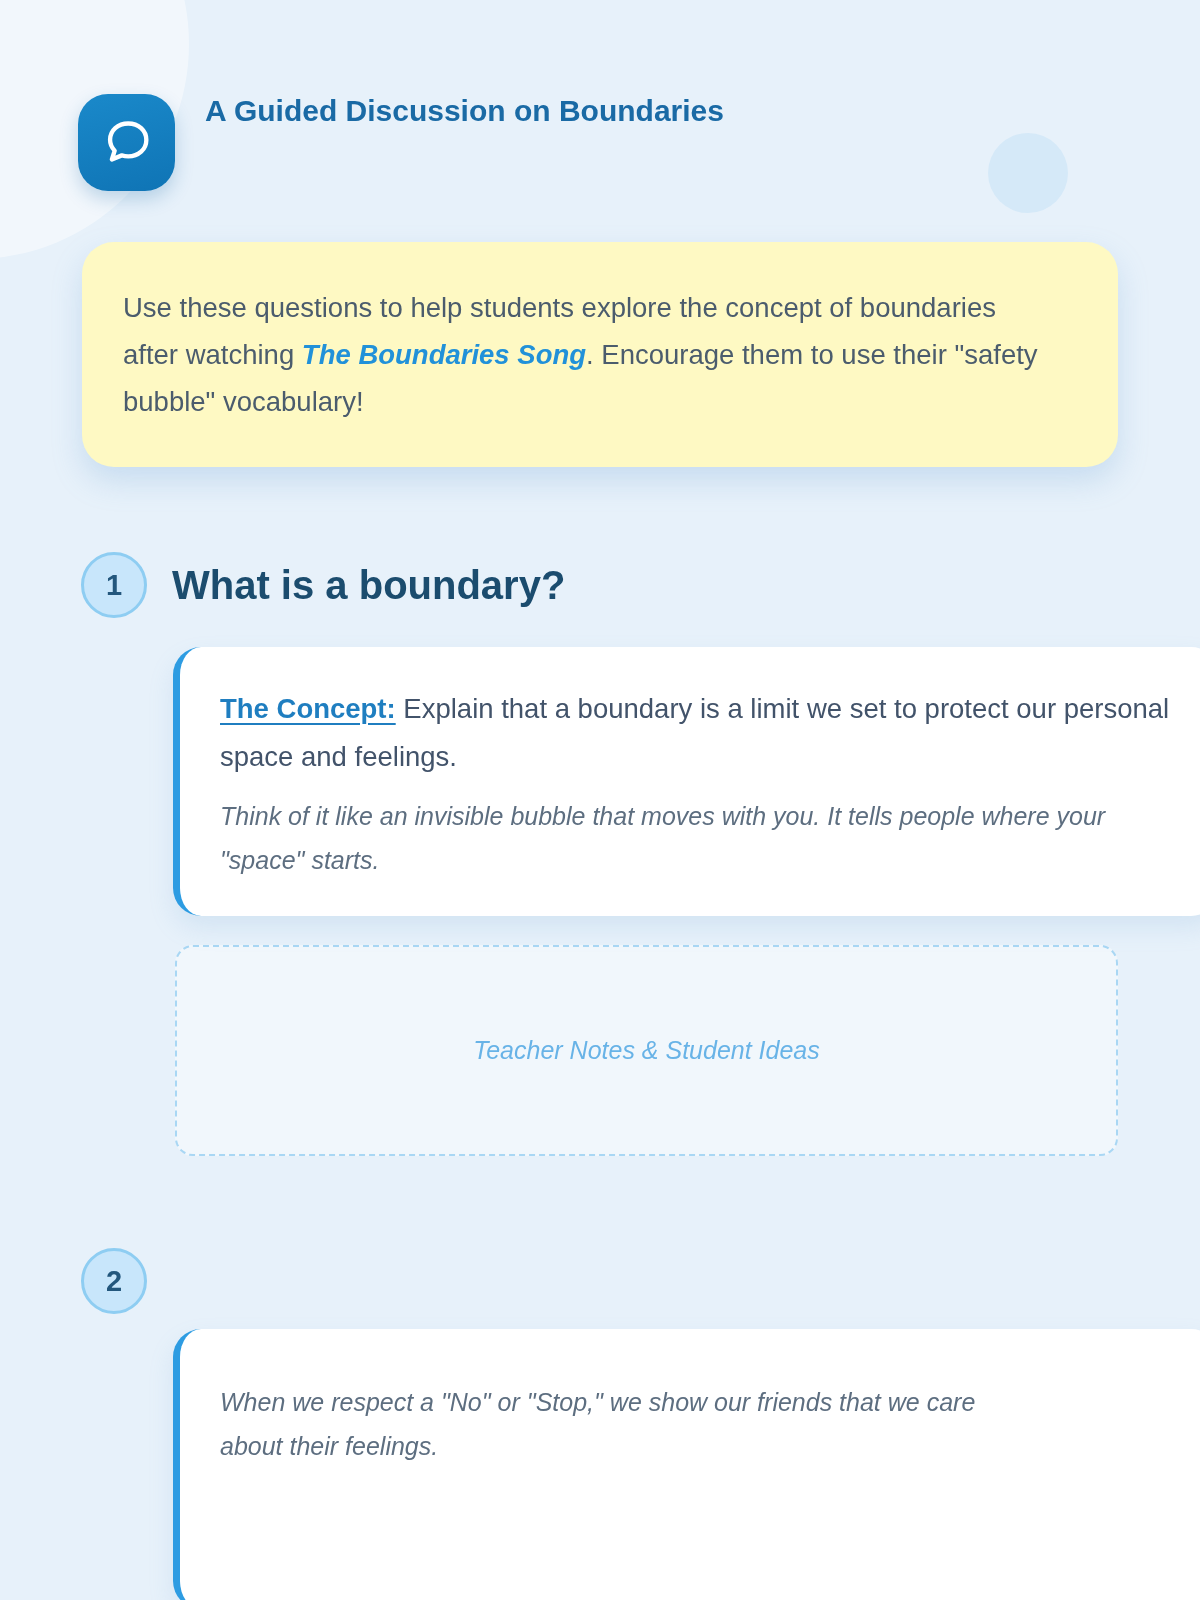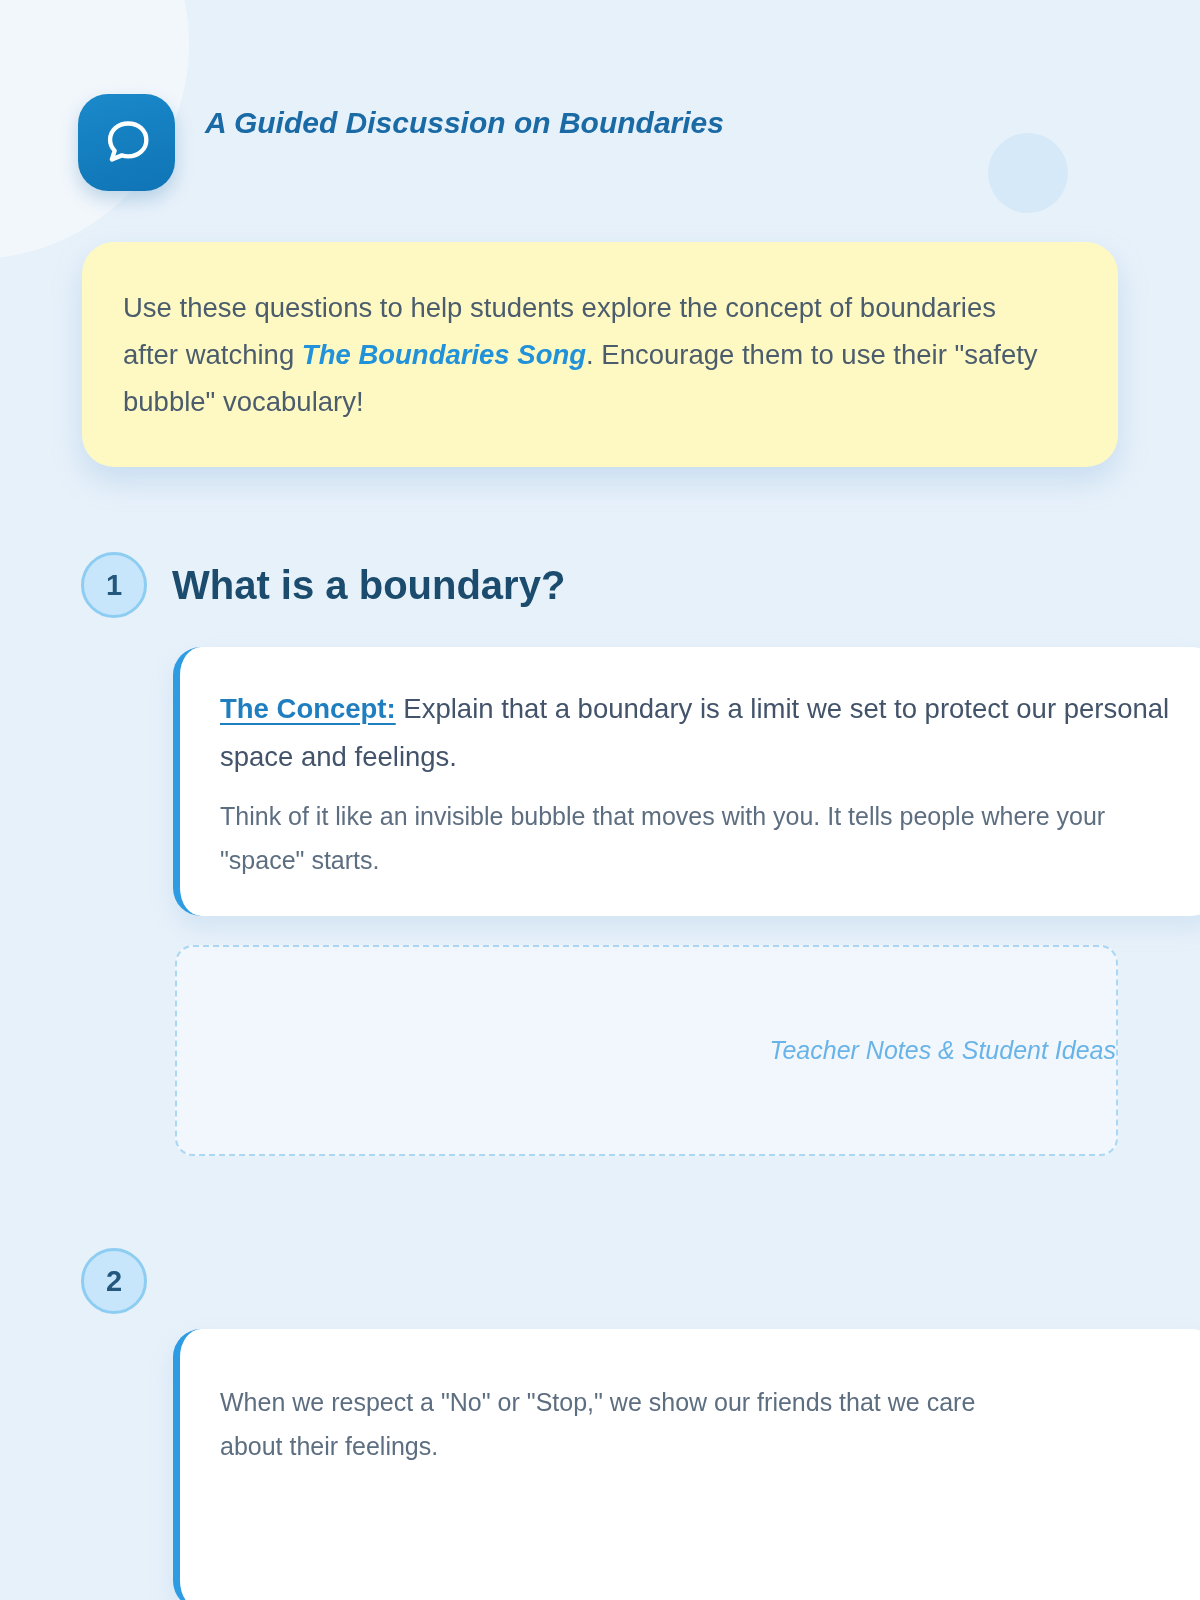--- a/index.html
+++ b/index.html
@@ -29,21 +29,21 @@
     background: linear-gradient(165deg, #1a89ca 0%, #0f74b5 100%);
     display: flex; align-items: center; justify-content: center;
     box-shadow: 0 8px 18px rgba(30,110,170,0.25);
   }
   .app-icon svg { width: 58px; height: 58px; }
   .title {
     font-size: 57px; font-weight: bold; color: #1b4c6e;
     line-height: 1.0; margin-top: -6px; letter-spacing: 0.5px;
   }
   .subtitle {
-    margin-top: 12px; font-size: 30px; font-style: italic;
+    font-size: 30px; 
     font-weight: bold; color: #1a6aa5;
   }
   
   .intro-card {
     position: relative;
     width: 1036px; margin: 51px 0 0 82px;
     background: #fef9c3; border-radius: 32px;
     padding: 42px 75px 42px 41px;
     box-shadow: 0 14px 30px rgba(120,170,215,0.28);
     font-size: 27.5px; line-height: 47px; color: #4b5c6d;
@@ -75,29 +75,29 @@
   }
   .card-1 { margin-top: 29px; }
   .card-2 { margin-top: 15px; min-height: 280px; }
   .card-main { font-size: 27.5px; line-height: 48px; color: #42536a; }
   .card-label {
     color: #1f7ec0; font-weight: bold;
     text-decoration: underline; text-underline-offset: 5px; text-decoration-thickness: 2px;
   }
   .card-note {
     margin-top: 13px; font-size: 25px; line-height: 44px;
-    color: #5d6e80;
+    font-style: italic; color: #5d6e80;
   }
   .note-narrow { max-width: 800px; }
   
   .notes-box {
     width: 943px; height: 211px; margin: 29px 0 0 175px;
     border: 2px dashed #a9d7f4; border-radius: 18px;
     background: rgba(255,255,255,0.42);
-    display: flex; align-items: center; justify-content: flex-end;
+    display: flex; align-items: center; justify-content: center;
   }
   .notes-placeholder { font-size: 25px; font-style: italic; color: #68b3e7; }
 </style>
 </head>
 <body>
 
 <div class="decor-big"></div>
 <div class="decor-small"></div>
 
 <div class="header">

